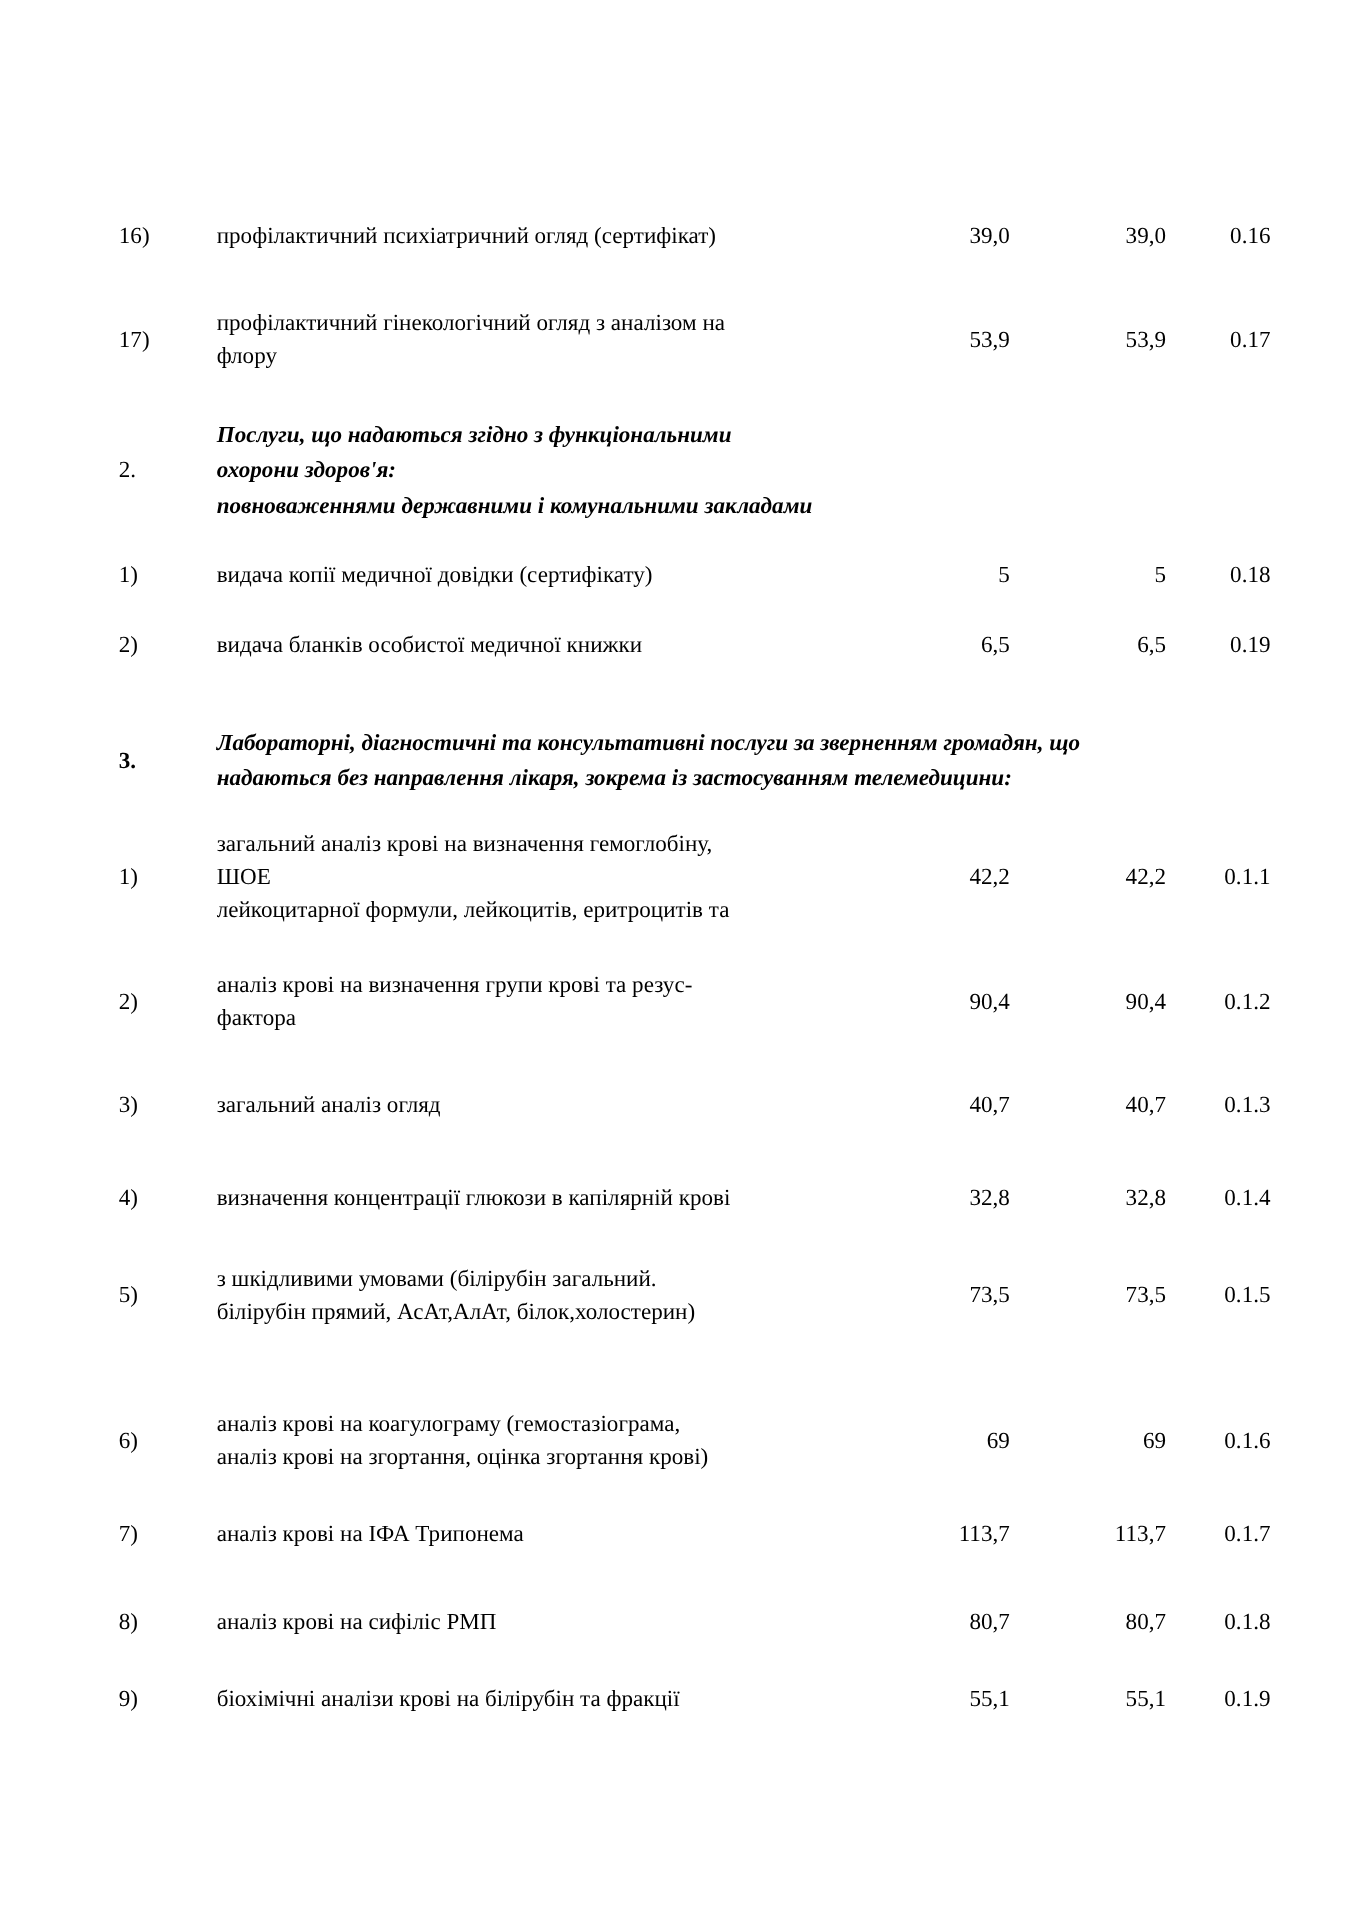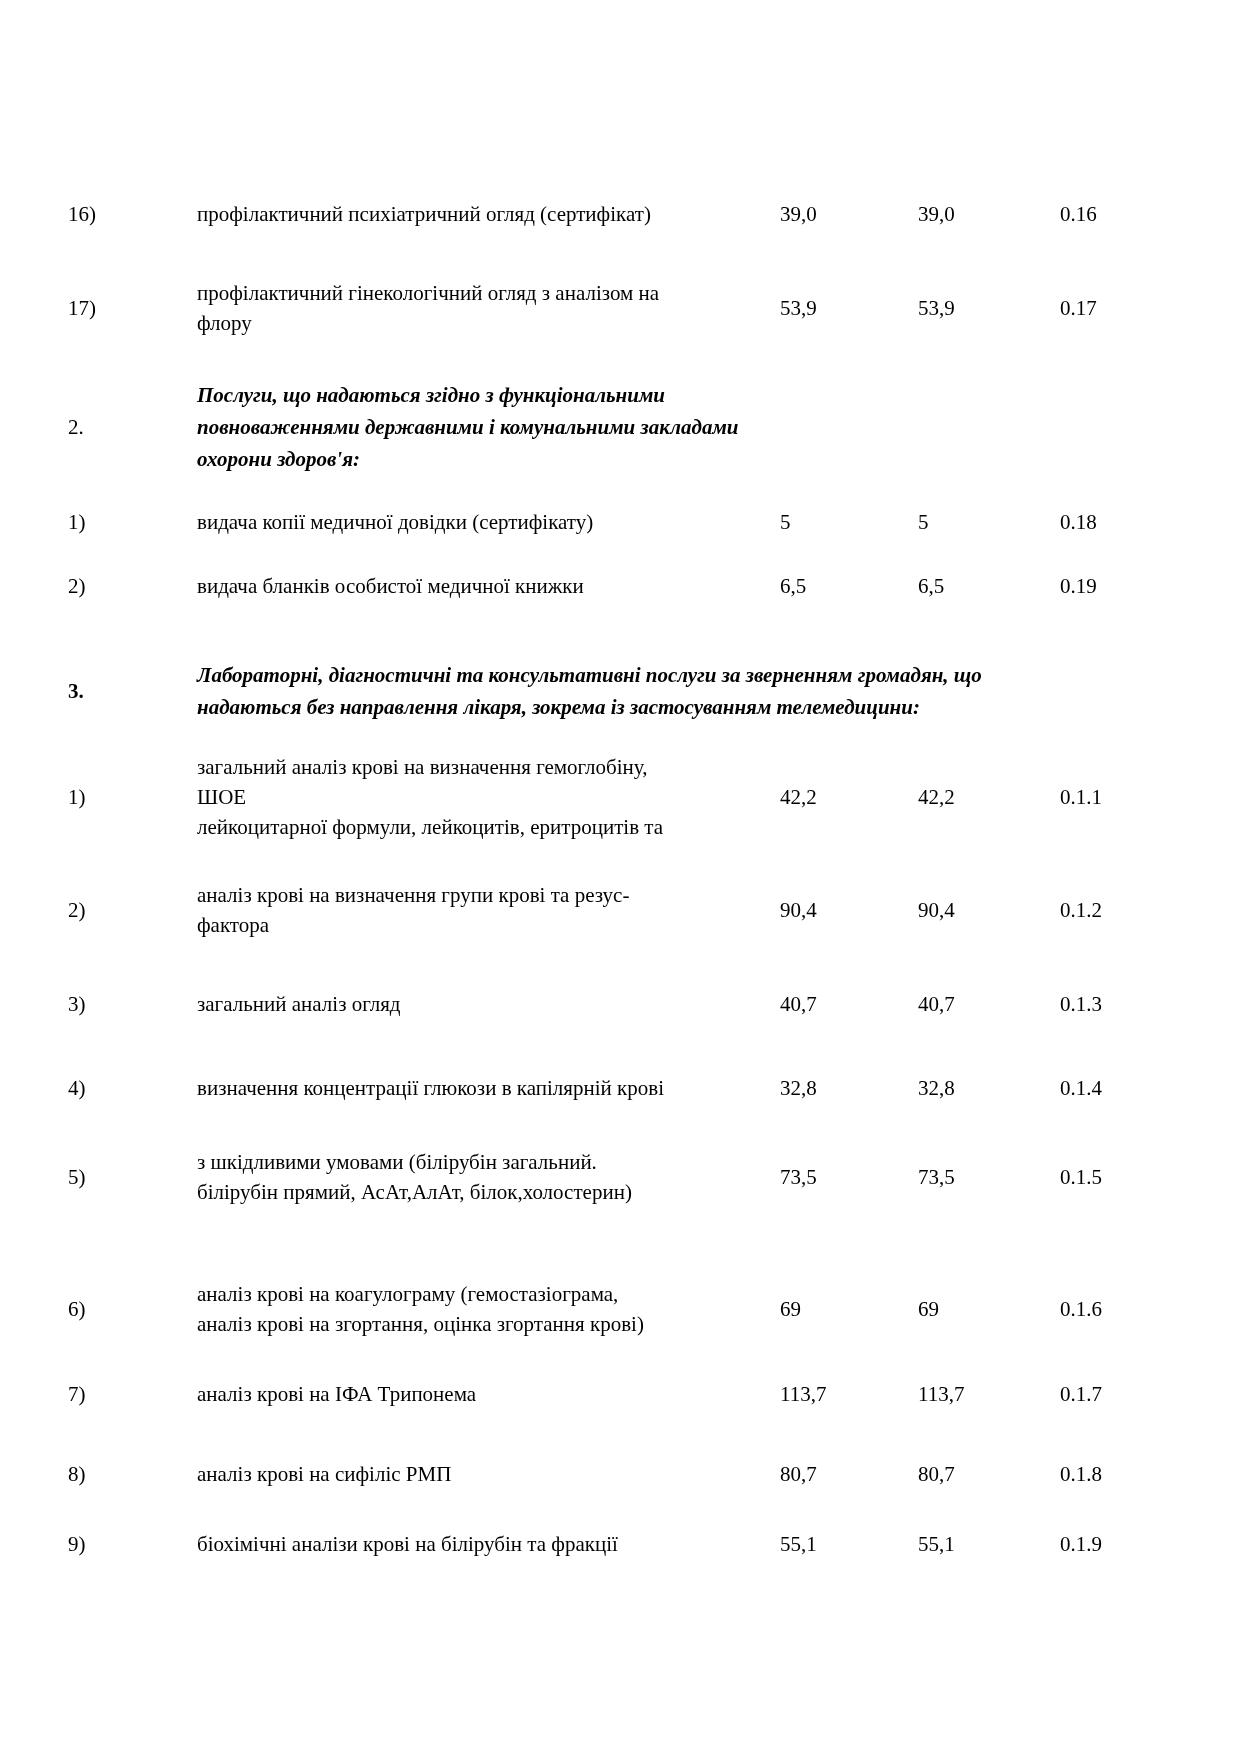--- a/index.html
+++ b/index.html
@@ -15,23 +15,23 @@
     overflow: hidden;
   }
   .row {
     position: absolute;
     left: 0;
     width: 1155px;
     display: grid;
     grid-template-columns: 197px 583px 138px 142px 95px;
     align-items: center;
   }
-  .cell.num { padding-left: 68px; align-self: center; }
+  .cell.num { padding-left: 108px; align-self: center; }
   .cell.desc .line { line-height: 30px; white-space: nowrap; }
-  .cell.price, .cell.code { text-align: left; line-height: 30px; }
+  .cell.price, .cell.code { text-align: right; line-height: 30px; }
   .row.section .cell.desc { grid-column: 2 / 6; font-weight: bold; }
   .row.section .cell.desc .line { line-height: 32px; font-style: italic; }
   
   .row:nth-child(6) .cell.num { font-weight: bold; }
   
   .row:nth-child(1)  { top: 199px; }
   .row:nth-child(2)  { top: 278px; }
   .row:nth-child(3)  { top: 379px; }
   .row:nth-child(4)  { top: 507px; }
   .row:nth-child(5)  { top: 571px; }
@@ -67,22 +67,22 @@
           <div class="line">флору</div>
         </div>
     <div class="cell price">53,9</div>
     <div class="cell price">53,9</div>
     <div class="cell code">0.17</div>
   </div>
       <div class="row section">
     <div class="cell num">2.</div>
     <div class="cell desc">
           <div class="line">Послуги, що надаються згідно з функціональними</div>
+          <div class="line">охорони здоров'я:</div>
           <div class="line">повноваженнями державними і комунальними закладами</div>
-          <div class="line">охорони здоров'я:</div>
         </div>
 
   </div>
       <div class="row">
     <div class="cell num">1)</div>
     <div class="cell desc">
           <div class="line">видача копії медичної довідки (сертифікату)</div>
         </div>
     <div class="cell price">5</div>
     <div class="cell price">5</div>

